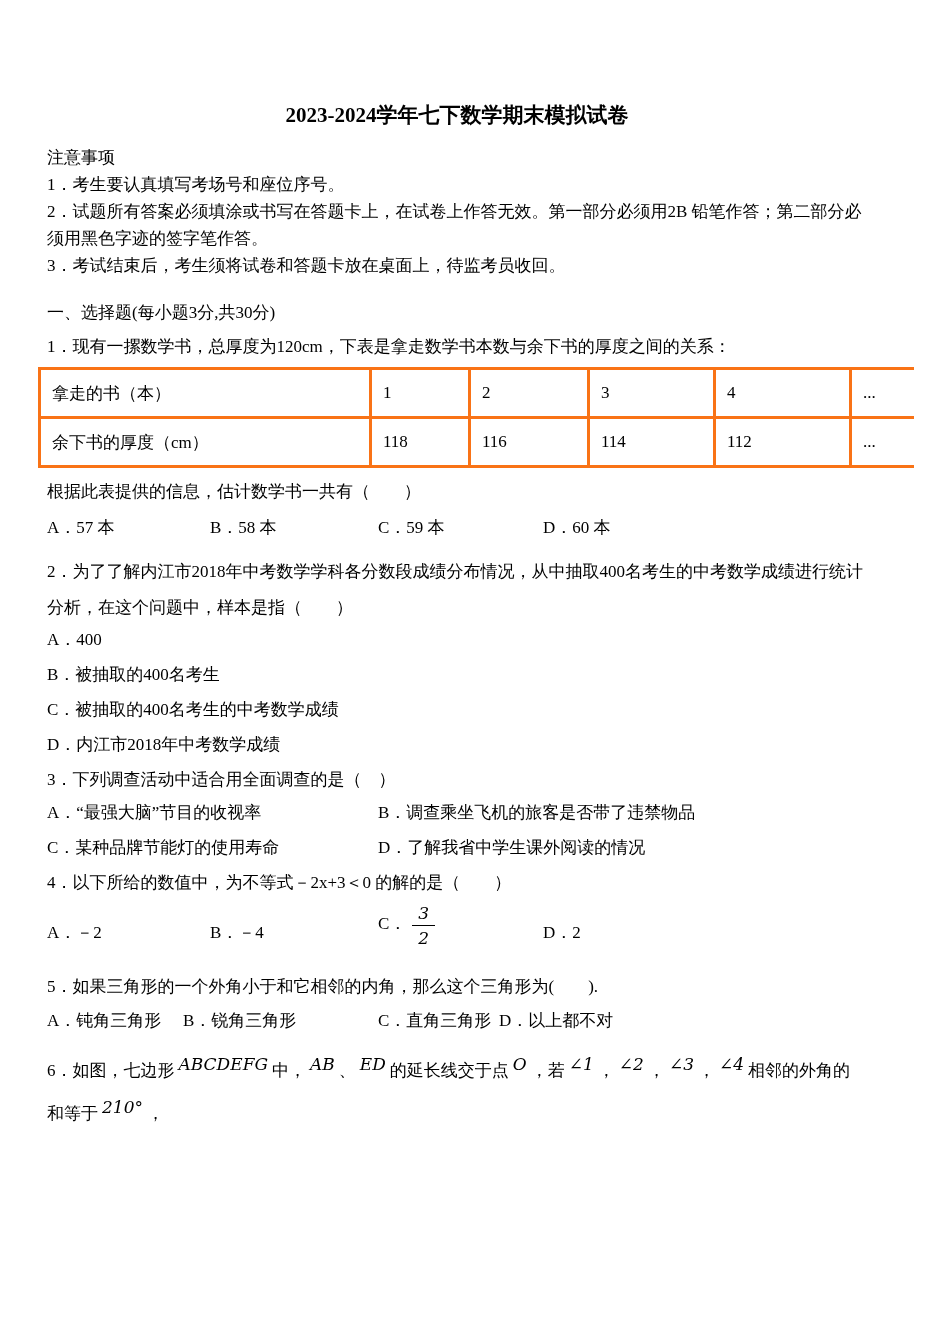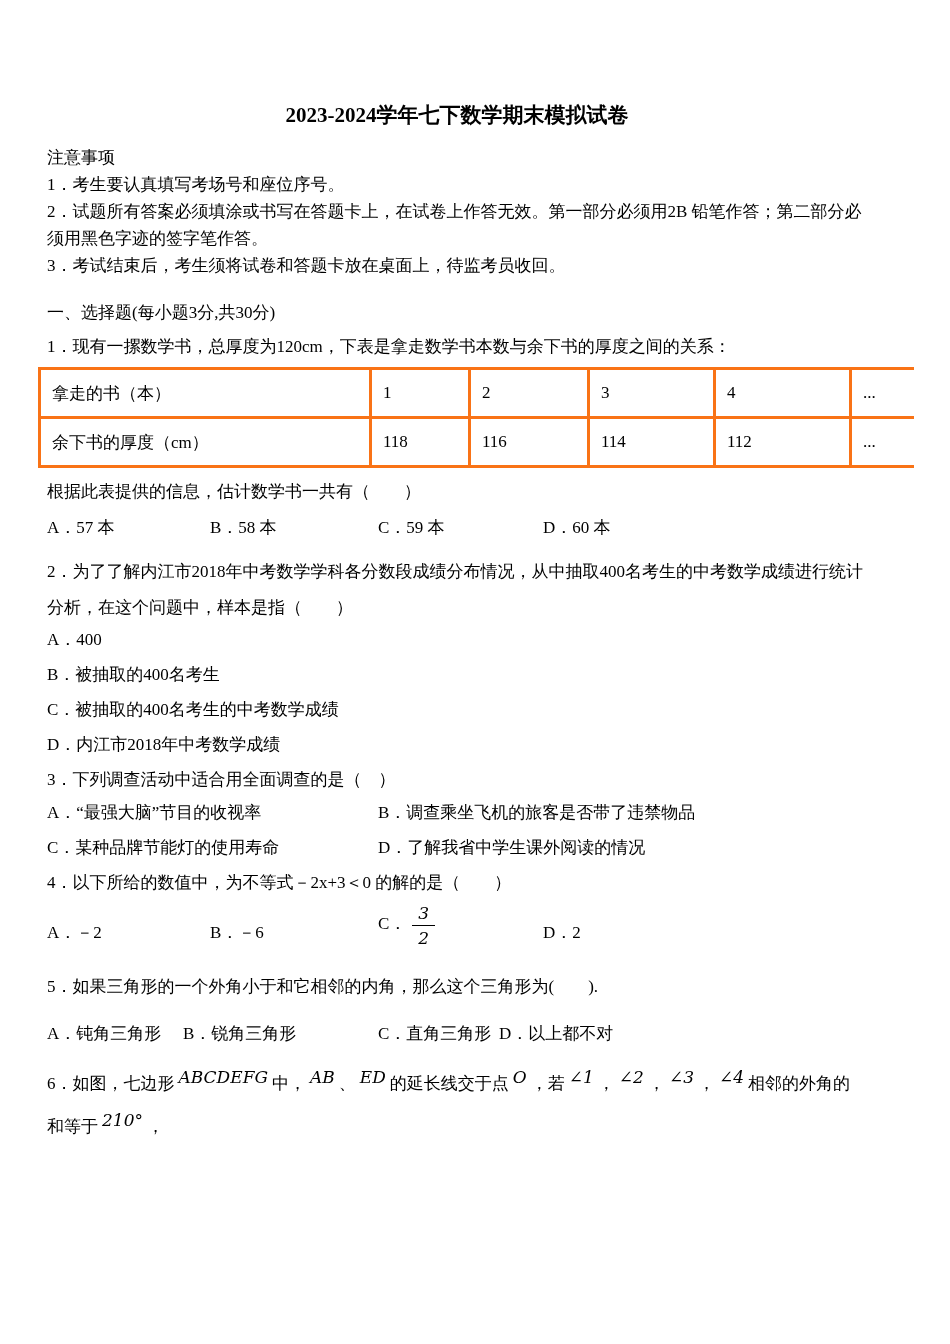--- a/index.html
+++ b/index.html
@@ -68,21 +68,21 @@
     display: inline-block;
     vertical-align: middle;
     text-align: center;
     font-family: "DejaVu Serif", "Liberation Serif", serif;
     font-style: italic;
     margin-left: 6px;
   }
   .frac .num { display: block; border-bottom: 1px solid #000; padding: 0 6px 1px 6px; line-height: 22px; }
   .frac .den { display: block; padding-top: 1px; line-height: 22px; }
 
-  .q5-stem { line-height: 24px; margin: 0 0 23px 0; }
+  .q5-stem { line-height: 24px; margin: 0 0 10px 0; }
   .mb-q5opts { margin-bottom: 16px; }
 
   .q6-line1 { line-height: 42px; margin: 0 0 26px 0; }
   .q6-line2 { line-height: 42px; margin: 0; }
   .m {
     font-family: "DejaVu Serif", "Liberation Serif", serif;
     font-style: italic;
     position: relative;
     top: -6px;
     margin: 0 4px;
@@ -150,21 +150,21 @@
       <span class="p2">B．调查乘坐飞机的旅客是否带了违禁物品</span>
     </div>
     <div class="optrow q3-row">
       <span class="p0">C．某种品牌节能灯的使用寿命</span>
       <span class="p2">D．了解我省中学生课外阅读的情况</span>
     </div>
 
     <p class="q4-stem">4．以下所给的数值中，为不等式－2x+3＜0 的解的是（　　）</p>
     <div class="q4-optrow">
       <span class="optpos p0">A．－2</span>
-      <span class="optpos p1">B．－6</span>
+      <span class="optpos p1">B．－4</span>
       <span class="fracpos"><span class="fracline"><span>C．</span><span class="frac"><span class="num">3</span><span class="den">2</span></span></span></span>
       <span class="optpos p3">D．2</span>
     </div>
 
     <p class="q5-stem">5．如果三角形的一个外角小于和它相邻的内角，那么这个三角形为(　　).</p>
     <div class="optrow mb-q5opts">
       <span class="p0">A．钝角三角形</span>
       <span class="q5p1">B．锐角三角形</span>
       <span class="p2">C．直角三角形</span>
       <span class="q5p3">D．以上都不对</span>

